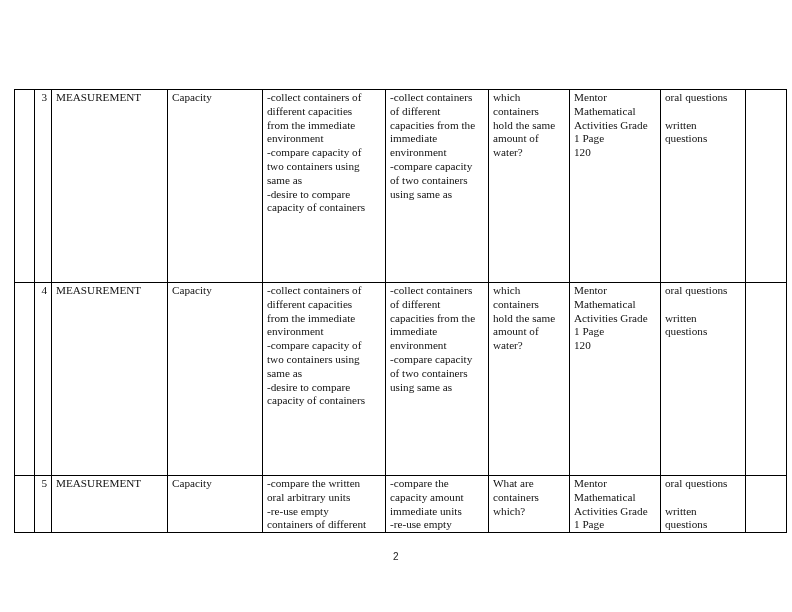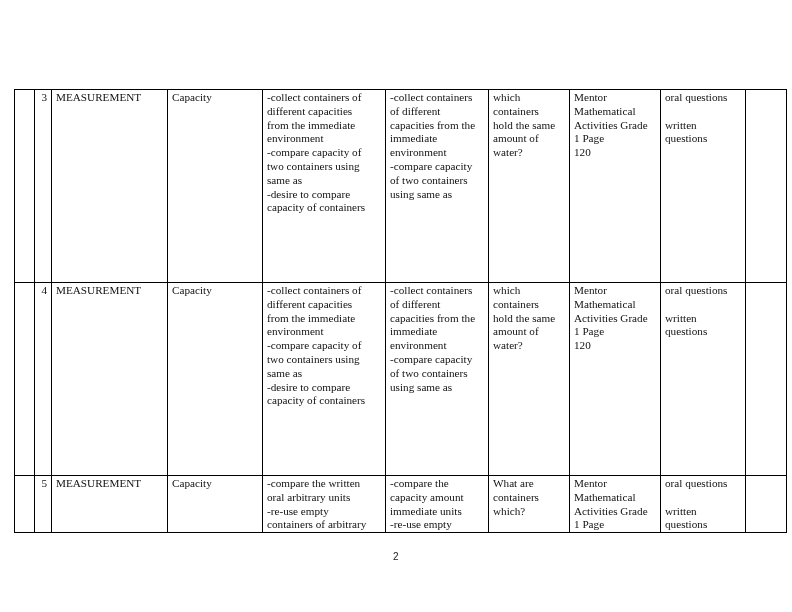--- a/index.html
+++ b/index.html
@@ -129,21 +129,21 @@
       </tr>
       <tr class="r-cut">
         <td><span></span></td>
         <td class="num"><span>5</span></td>
         <td><span>MEASUREMENT</span></td>
         <td><span>Capacity</span></td>
         <td>
           <span class="line">-compare the written</span>
           <span class="line">oral arbitrary units</span>
           <span class="line">-re-use empty</span>
-          <span class="line">containers of arbitrary</span>
+          <span class="line">containers of different</span>
         </td>
         <td>
           <span class="line">-compare the</span>
           <span class="line">capacity amount</span>
           <span class="line">immediate units</span>
           <span class="line">-re-use empty</span>
         </td>
         <td>
           <span class="line"> What  are</span>
           <span class="line">containers</span>

